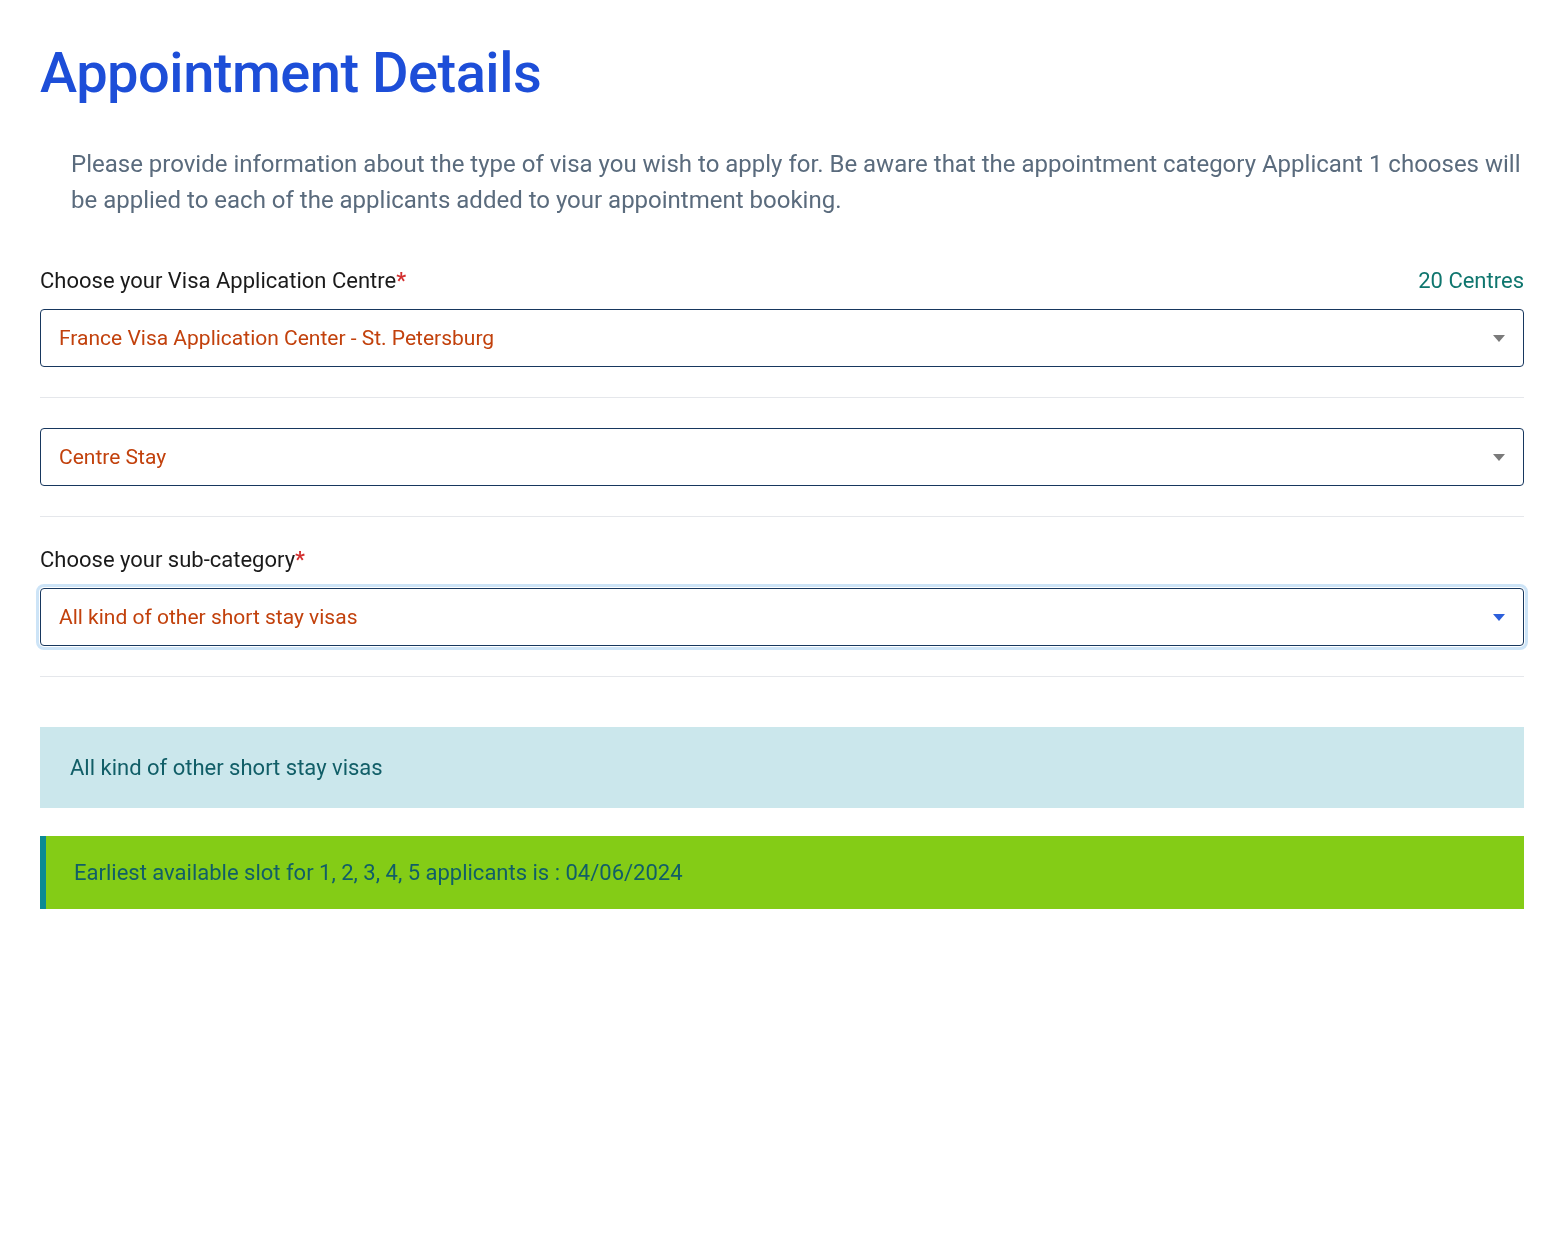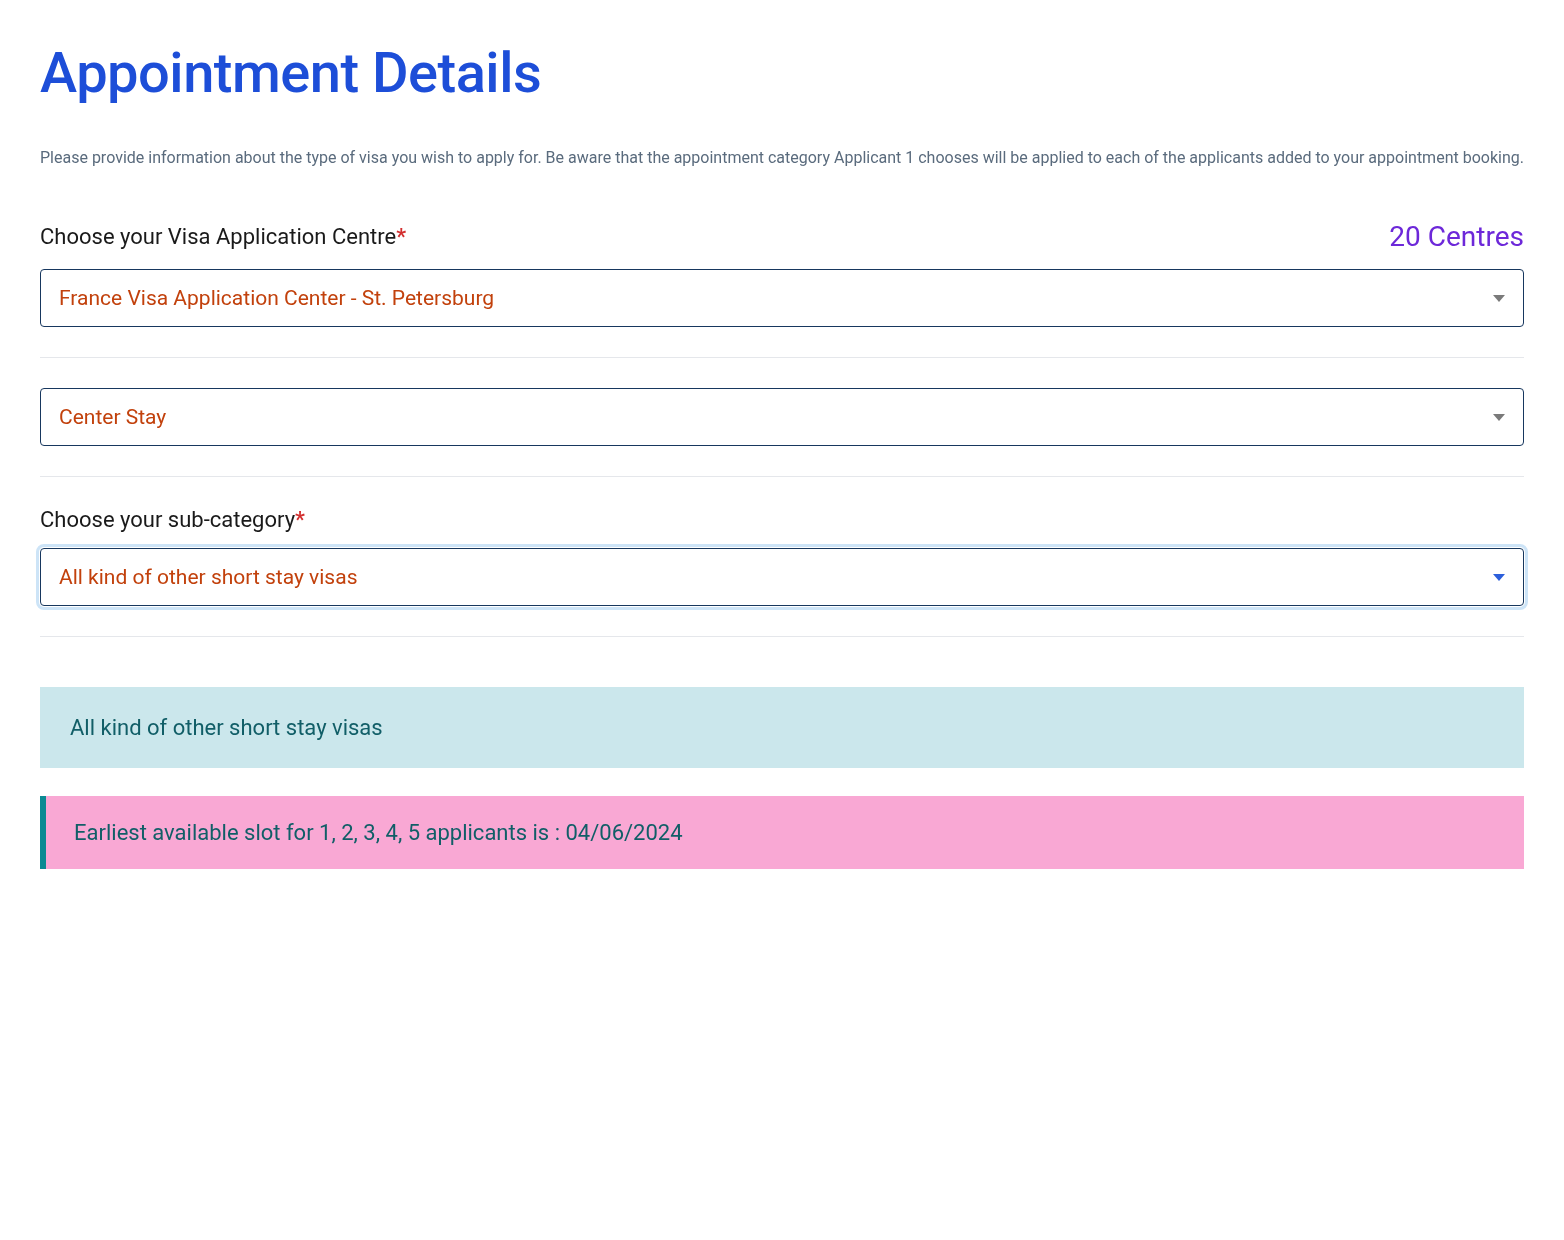--- a/index.html
+++ b/index.html
@@ -14,24 +14,25 @@
       color: #1a1a1a;
     }
     .page-title {
       font-size: 56px;
       font-weight: 500;
       color: #1d4ed8;
       margin-bottom: 40px;
       letter-spacing: -0.5px;
     }
     .page-description {
-      font-size: 16px;
+      font-size: 24px;
       color: #5a6b7d;
       line-height: 1.5;
       margin-bottom: 50px;
+      margin-left: 31px;
     }
     .form-section {
       margin-bottom: 30px;
       padding-bottom: 30px;
       border-bottom: 1px solid #e5e7eb;
     }
     .label-row {
       display: flex;
       justify-content: space-between;
       align-items: center;
@@ -40,22 +41,22 @@
     .field-label {
       font-size: 22px;
       color: #1a1a1a;
       font-weight: 400;
     }
     .required {
       color: #d32f2f;
       font-weight: 600;
     }
     .count-label {
-      font-size: 28px;
-      color: #6d28d9;
+      font-size: 22px;
+      color: #0f766e;
       font-weight: 400;
     }
     .select-box {
       width: 100%;
       height: 58px;
       border: 1.5px solid #17375e;
       border-radius: 4px;
       background: #ffffff;
       padding: 0 18px;
       display: flex;
@@ -84,21 +85,21 @@
       padding: 28px 30px;
       margin-top: 50px;
       margin-bottom: 28px;
     }
     .info-banner-title {
       font-size: 22px;
       color: #115e67;
       font-weight: 400;
     }
     .slot-banner {
-      background: #f9a8d4;
+      background: #84cc16;
       border-left: 6px solid #0b8a93;
       padding: 24px 28px;
     }
     .slot-text {
       font-size: 22px;
       color: #115e67;
       font-weight: 400;
     }
   </style>
 </head>
@@ -116,21 +117,21 @@
     <span class="count-label">20 Centres</span>
   </div>
   <div class="select-box">
     <span>France Visa Application Center - St. Petersburg</span>
     <span class="chevron-icon"></span>
   </div>
 </div>
 
 <div class="form-section">
   <div class="select-box">
-    <span>Center Stay</span>
+    <span>Centre Stay</span>
     <span class="chevron-icon"></span>
   </div>
 </div>
 
 <div class="form-section">
   <div class="label-row">
     <label class="field-label">
       <span>Choose your sub-category</span><span class="required">*</span>
     </label>
   </div>

